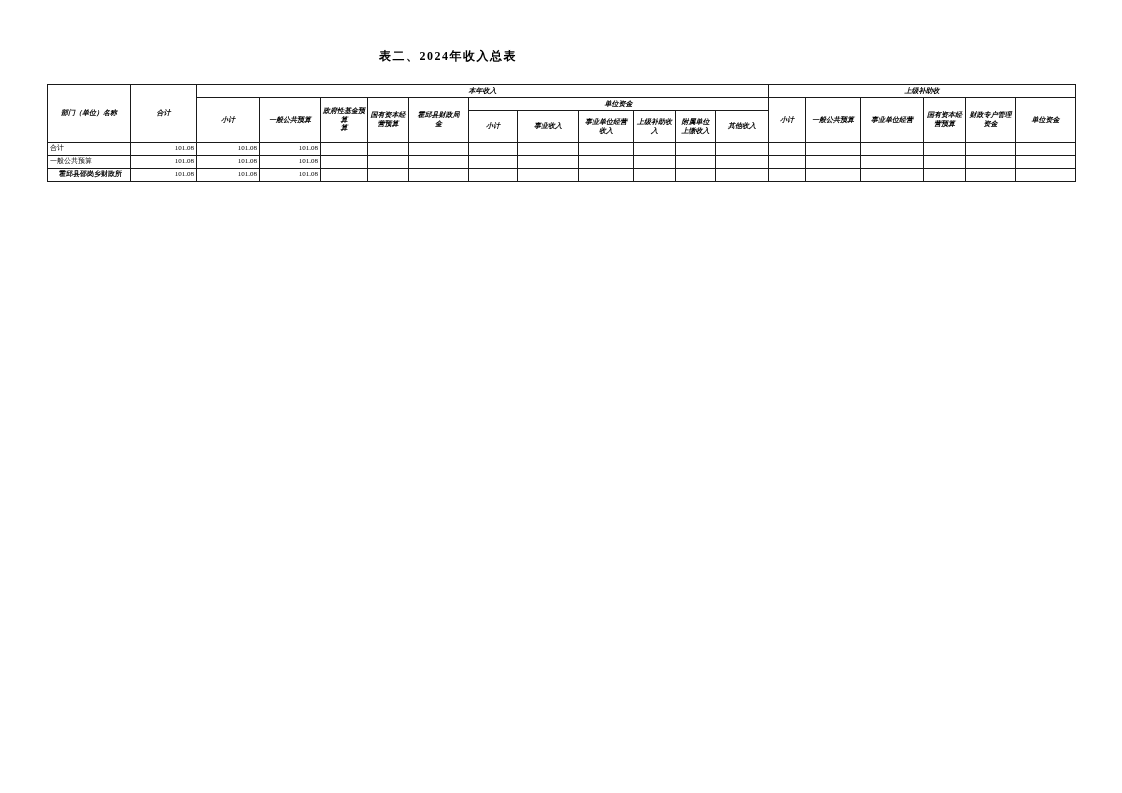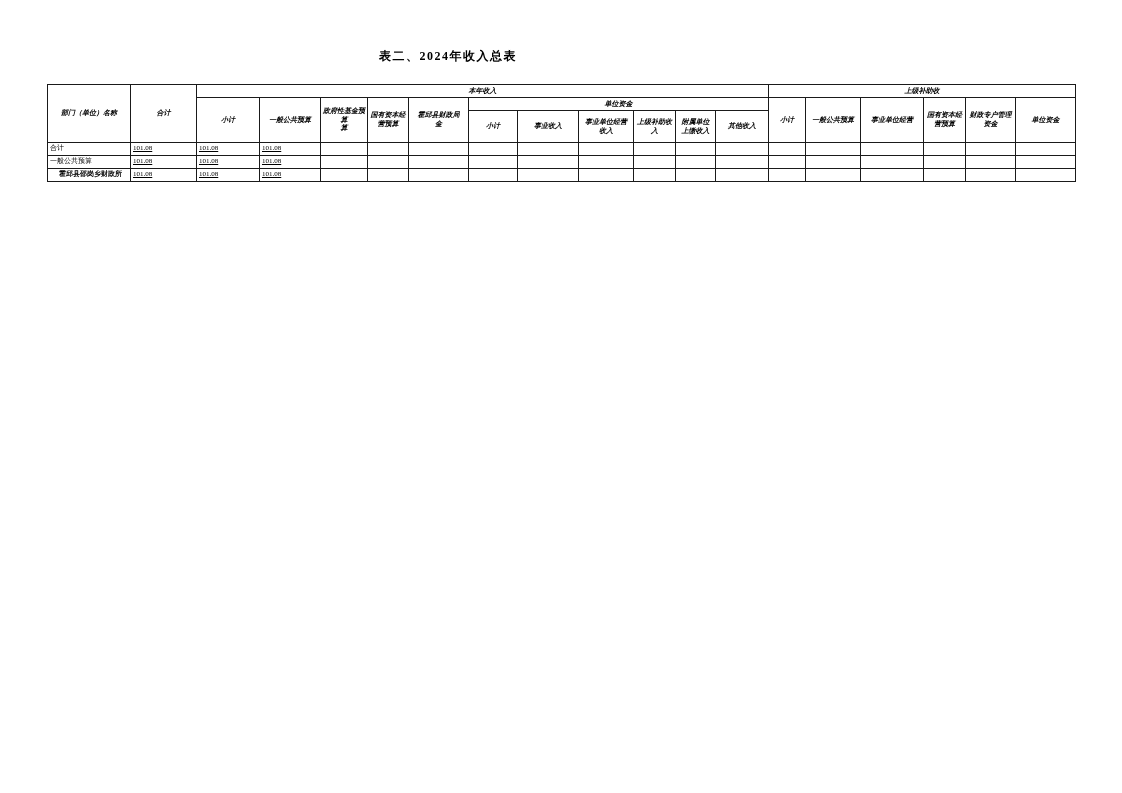--- a/index.html
+++ b/index.html
@@ -39,21 +39,21 @@
   table.income td {
     font-size: 7px; line-height: 1.1; padding: 0 2px;
     white-space: nowrap;
   }
   tr.band1 { height: 13px; }
   tr.band2 { height: 13px; }
   tr.band3 { height: 32px; }
   tr.datarow { height: 13px; }
   td.name { text-align: left; padding-left: 2px; }
   td.name.indent { padding-left: 11px; font-weight: bold; }
-  td.num { padding-right: 4px; text-decoration: underline; }
+  td.num { text-align: right; padding-right: 4px; }
 </style>
 </head>
 <body>
 
 <div class="page">
 
   <div class="doc-title">表二、2024年收入总表</div>
 
 
   <table class="income">

